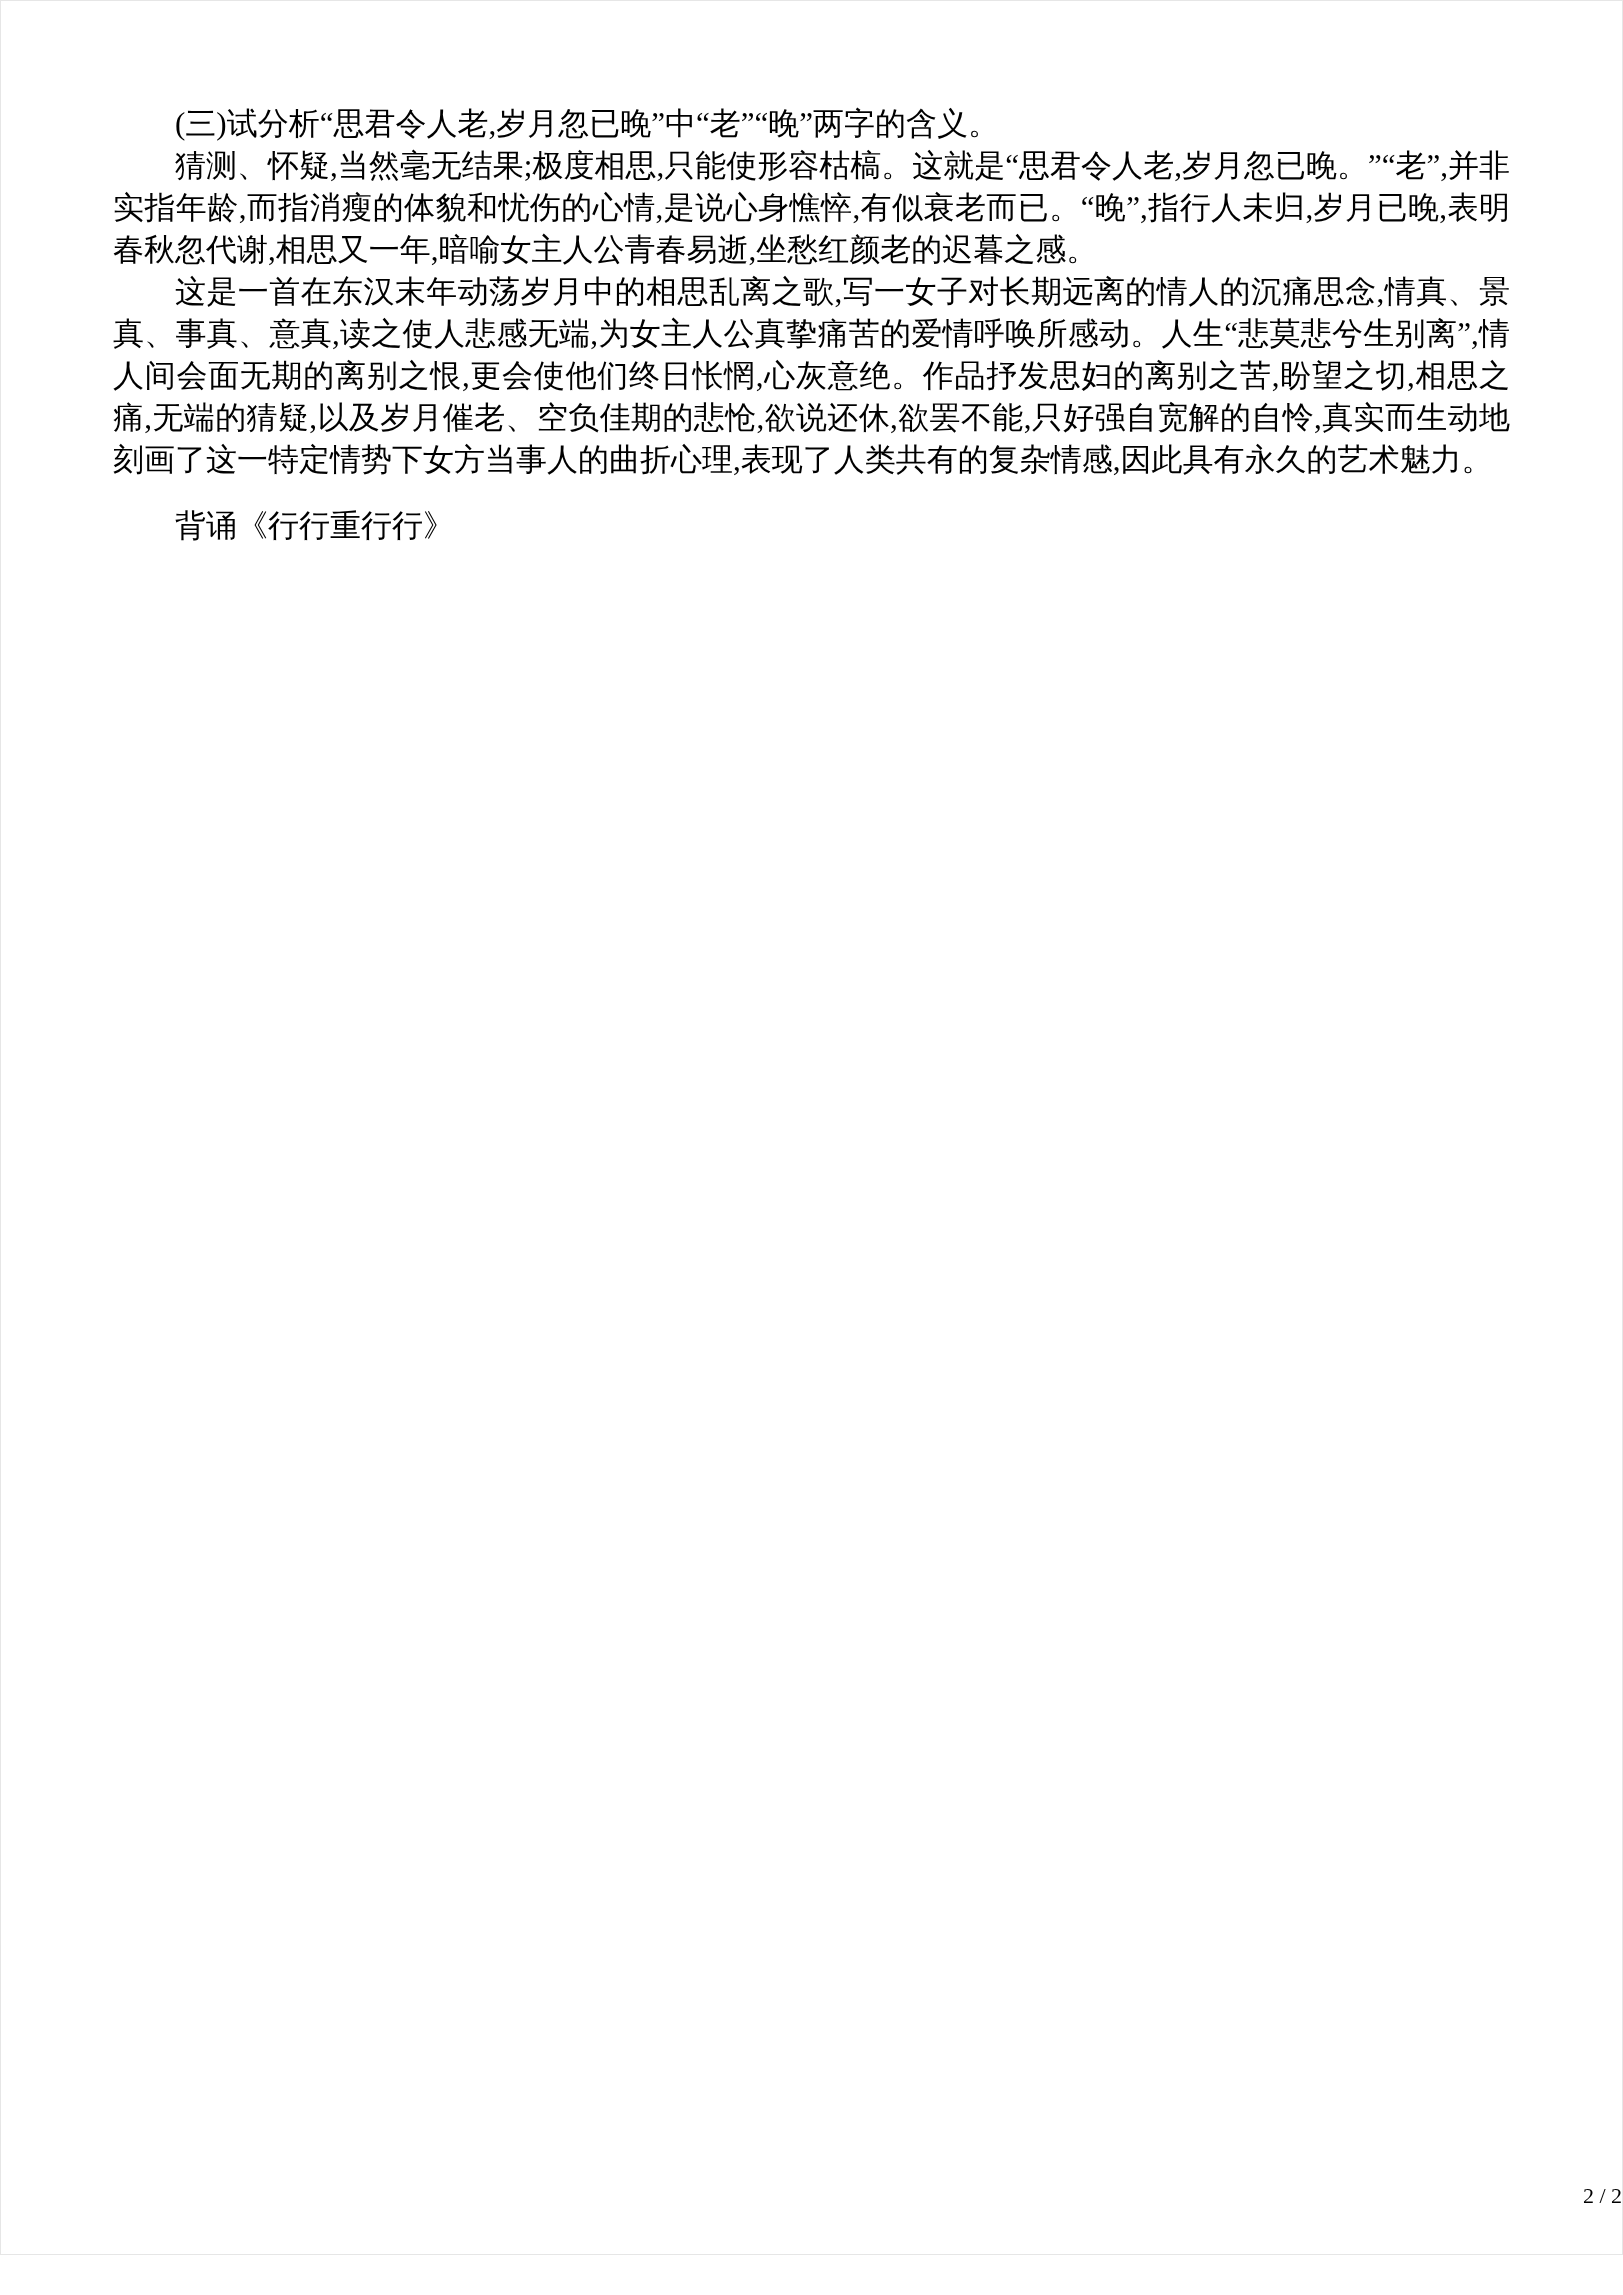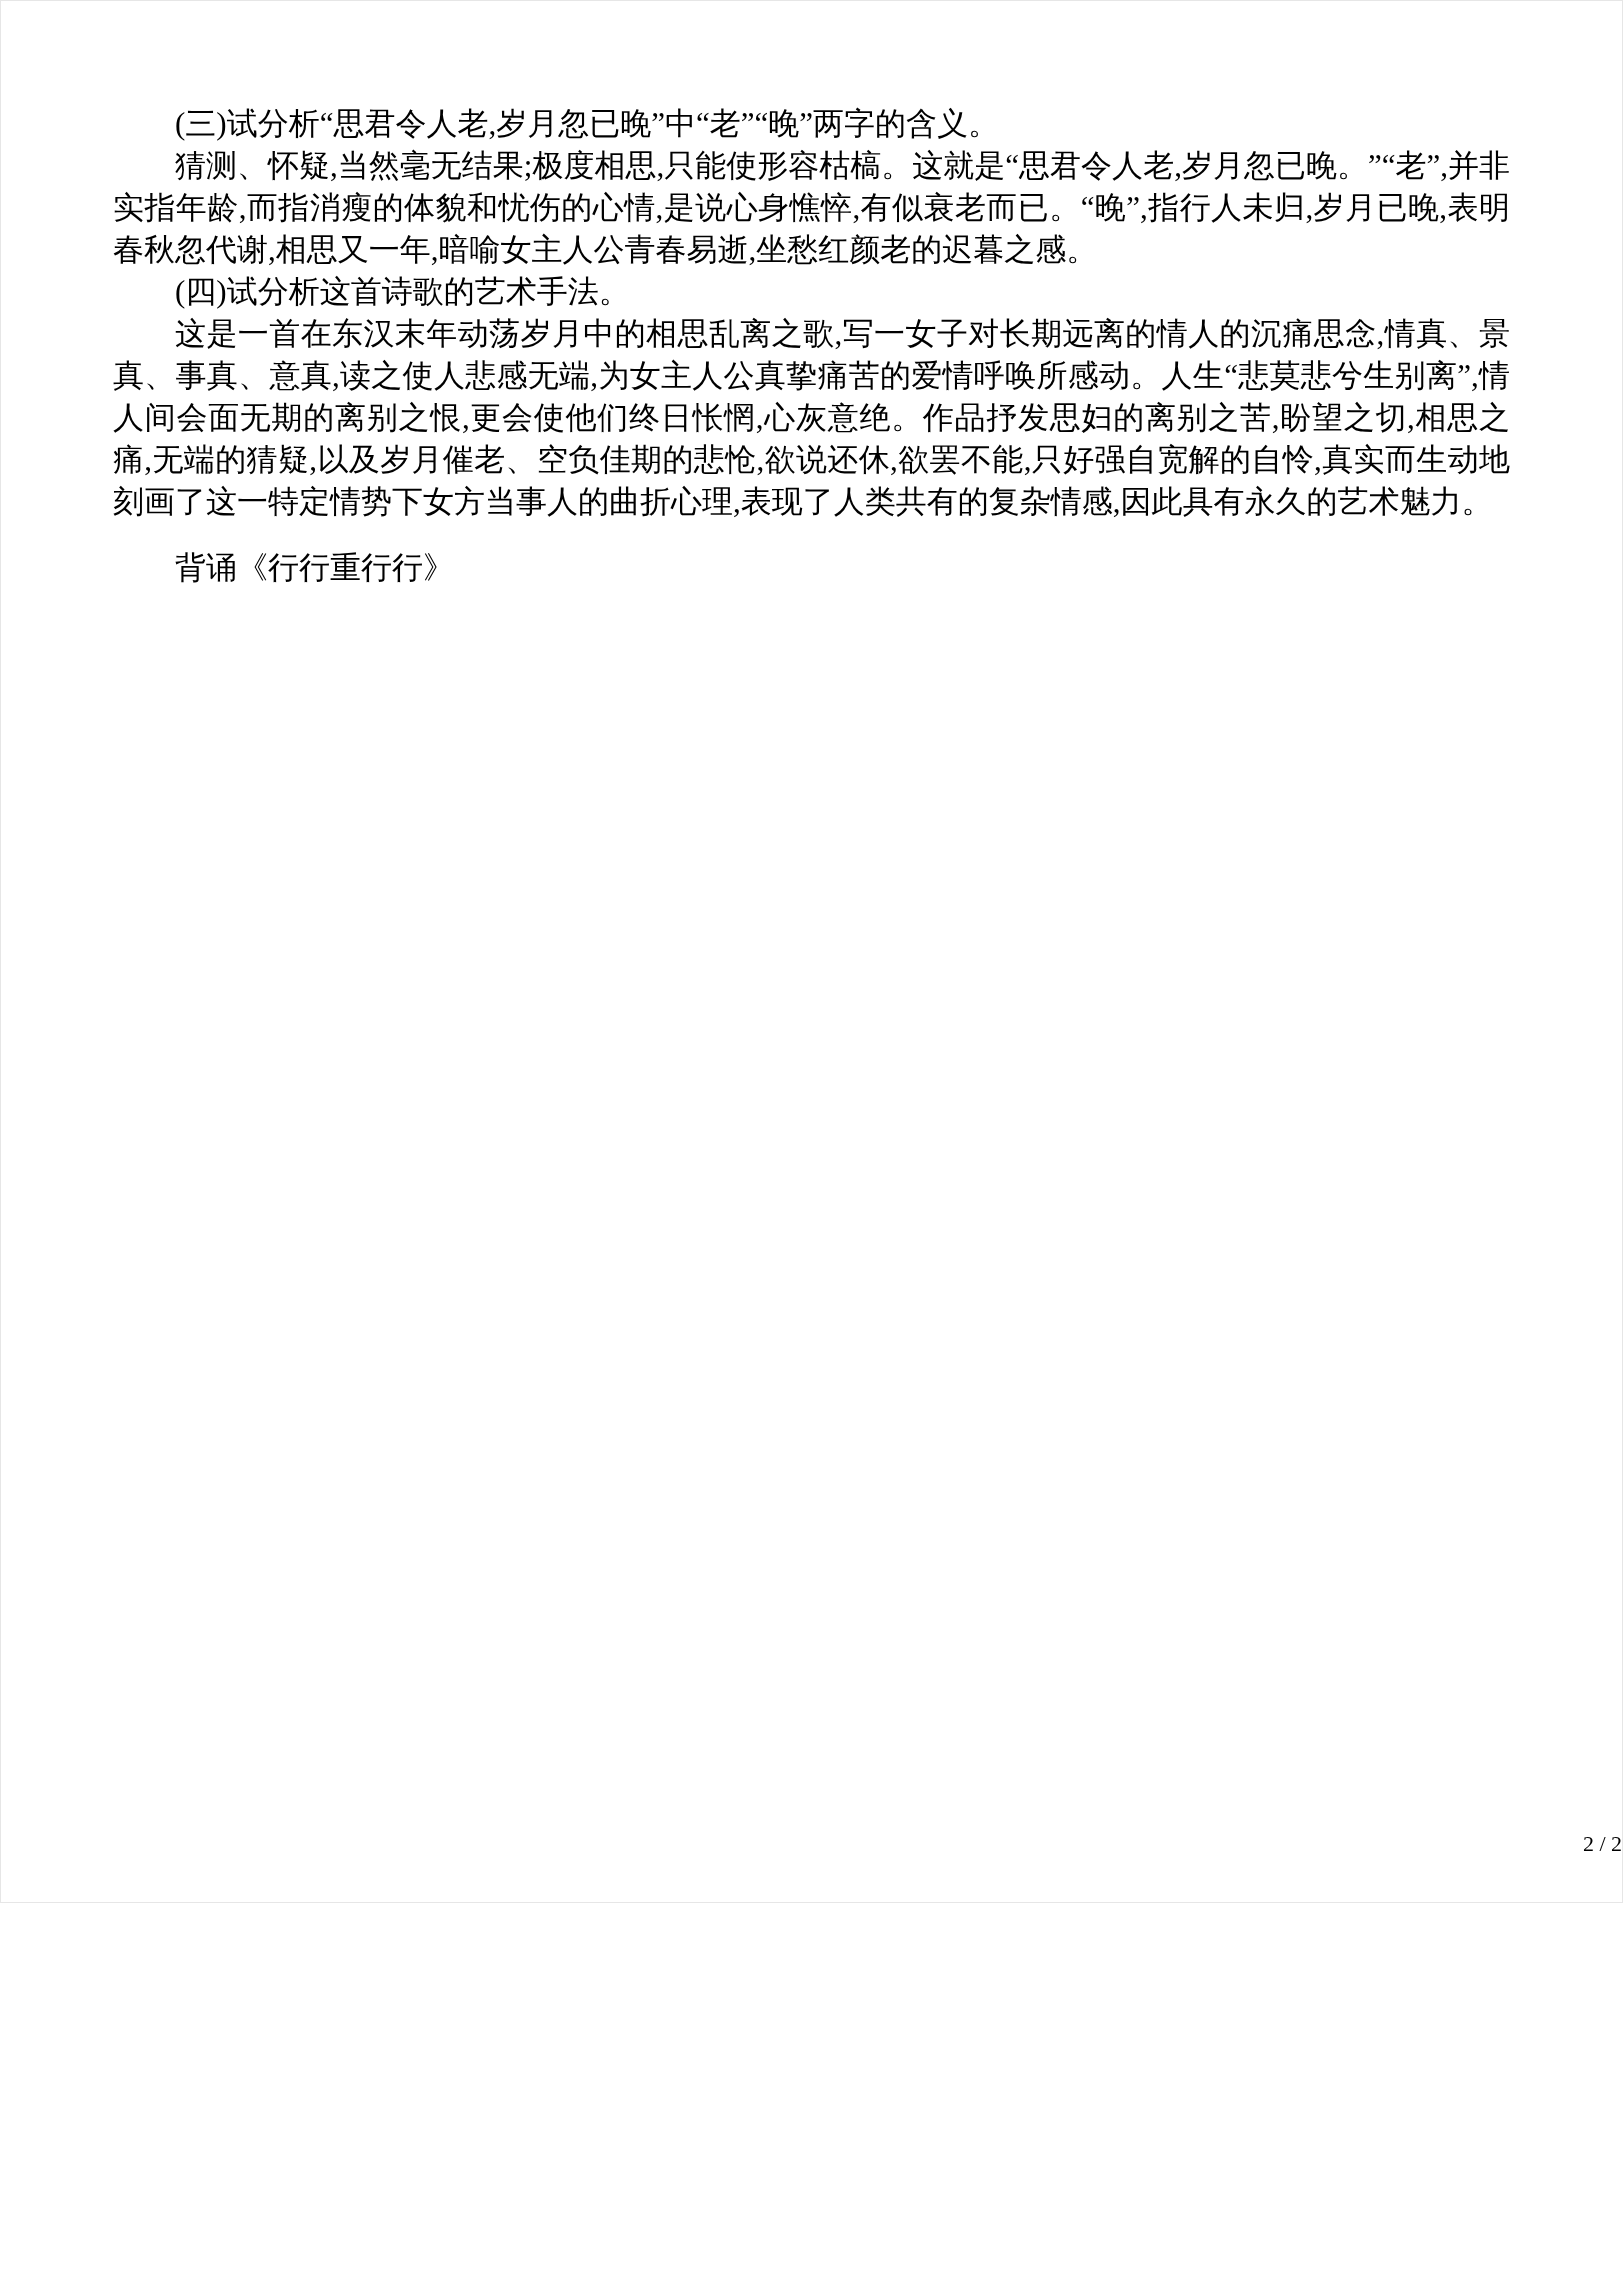--- a/index.html
+++ b/index.html
@@ -3,21 +3,21 @@
 <meta charset="utf-8">
 <style>
   html, body {
     margin: 0;
     padding: 0;
     background: #ffffff;
   }
   .page {
     position: relative;
     width: 1623px;
-    height: 1903px;
+    height: 2255px;
     background: #ffffff;
     box-sizing: border-box;
     border: 0.7px solid #e6e6e6;
     font-family: "Liberation Serif", "DejaVu Serif", serif;
     color: #000000;
     overflow: hidden;
   }
   .content {
     position: absolute;
     left: 112px;
@@ -64,21 +64,20 @@
 </head>
 <body>
 
 <div class="page">
   <div class="content">
 
     <p class="question">(三)试分析“思君令人老,岁月忽已晚”中“老”“晚”两字的含义。</p>
 
     <p class="para">猜测、怀疑,当然毫无结果;极度相思,只能使形容枯槁。这就是“思君令人老,岁月忽已晚。”“老”,并非实指年龄,而指消瘦的体貌和忧伤的心情,是说心身憔悴,有似衰老而已。“晚”,指行人未归,岁月已晚,表明春秋忽代谢,相思又一年,暗喻女主人公青春易逝,坐愁红颜老的迟暮之感。</p>
 
-    <p class="question">(四)试分析这首诗歌的艺术手法。</p>
 
 
 
     <p class="para">这是一首在东汉末年动荡岁月中的相思乱离之歌,写一女子对长期远离的情人的沉痛思念,情真、景真、事真、意真,读之使人悲感无端,为女主人公真挚痛苦的爱情呼唤所感动。人生“悲莫悲兮生别离”,情人间会面无期的离别之恨,更会使他们终日怅惘,心灰意绝。作品抒发思妇的离别之苦,盼望之切,相思之痛,无端的猜疑,以及岁月催老、空负佳期的悲怆,欲说还休,欲罢不能,只好强自宽解的自怜,真实而生动地刻画了这一特定情势下女方当事人的曲折心理,表现了人类共有的复杂情感,因此具有永久的艺术魅力。</p>
 
 
     <p class="para homework-line">背诵《行行重行行》</p>
 
   </div>
 

